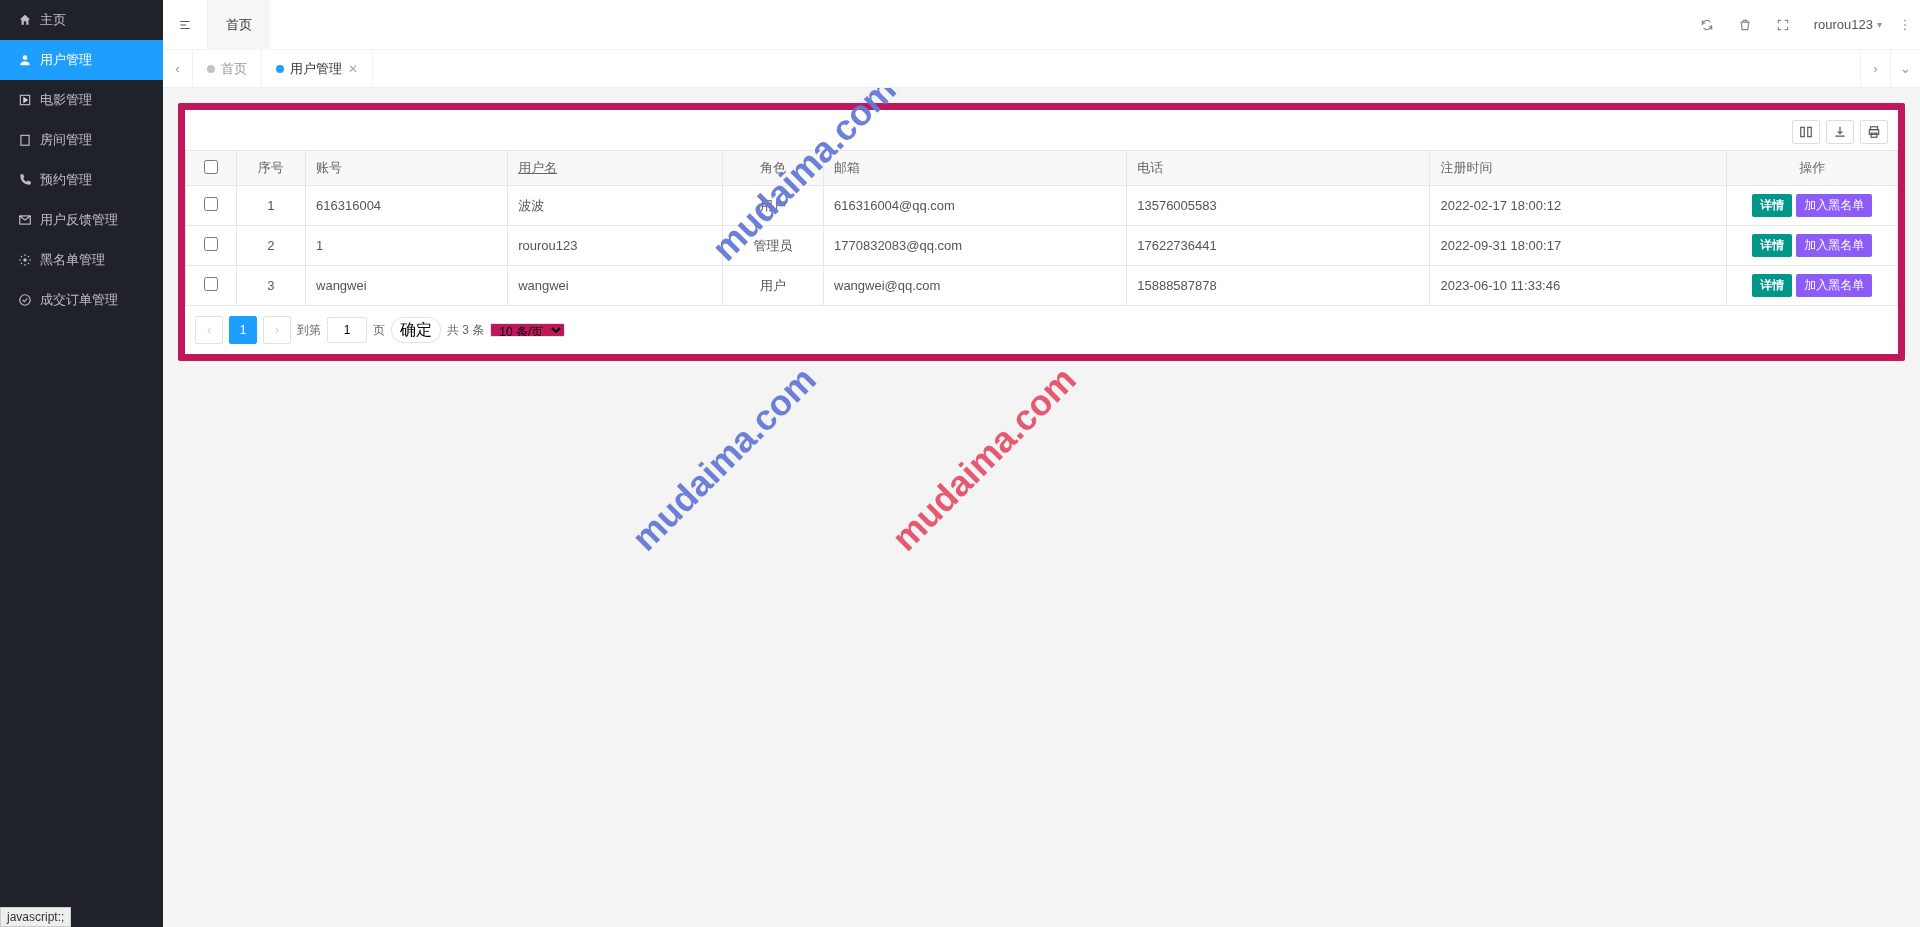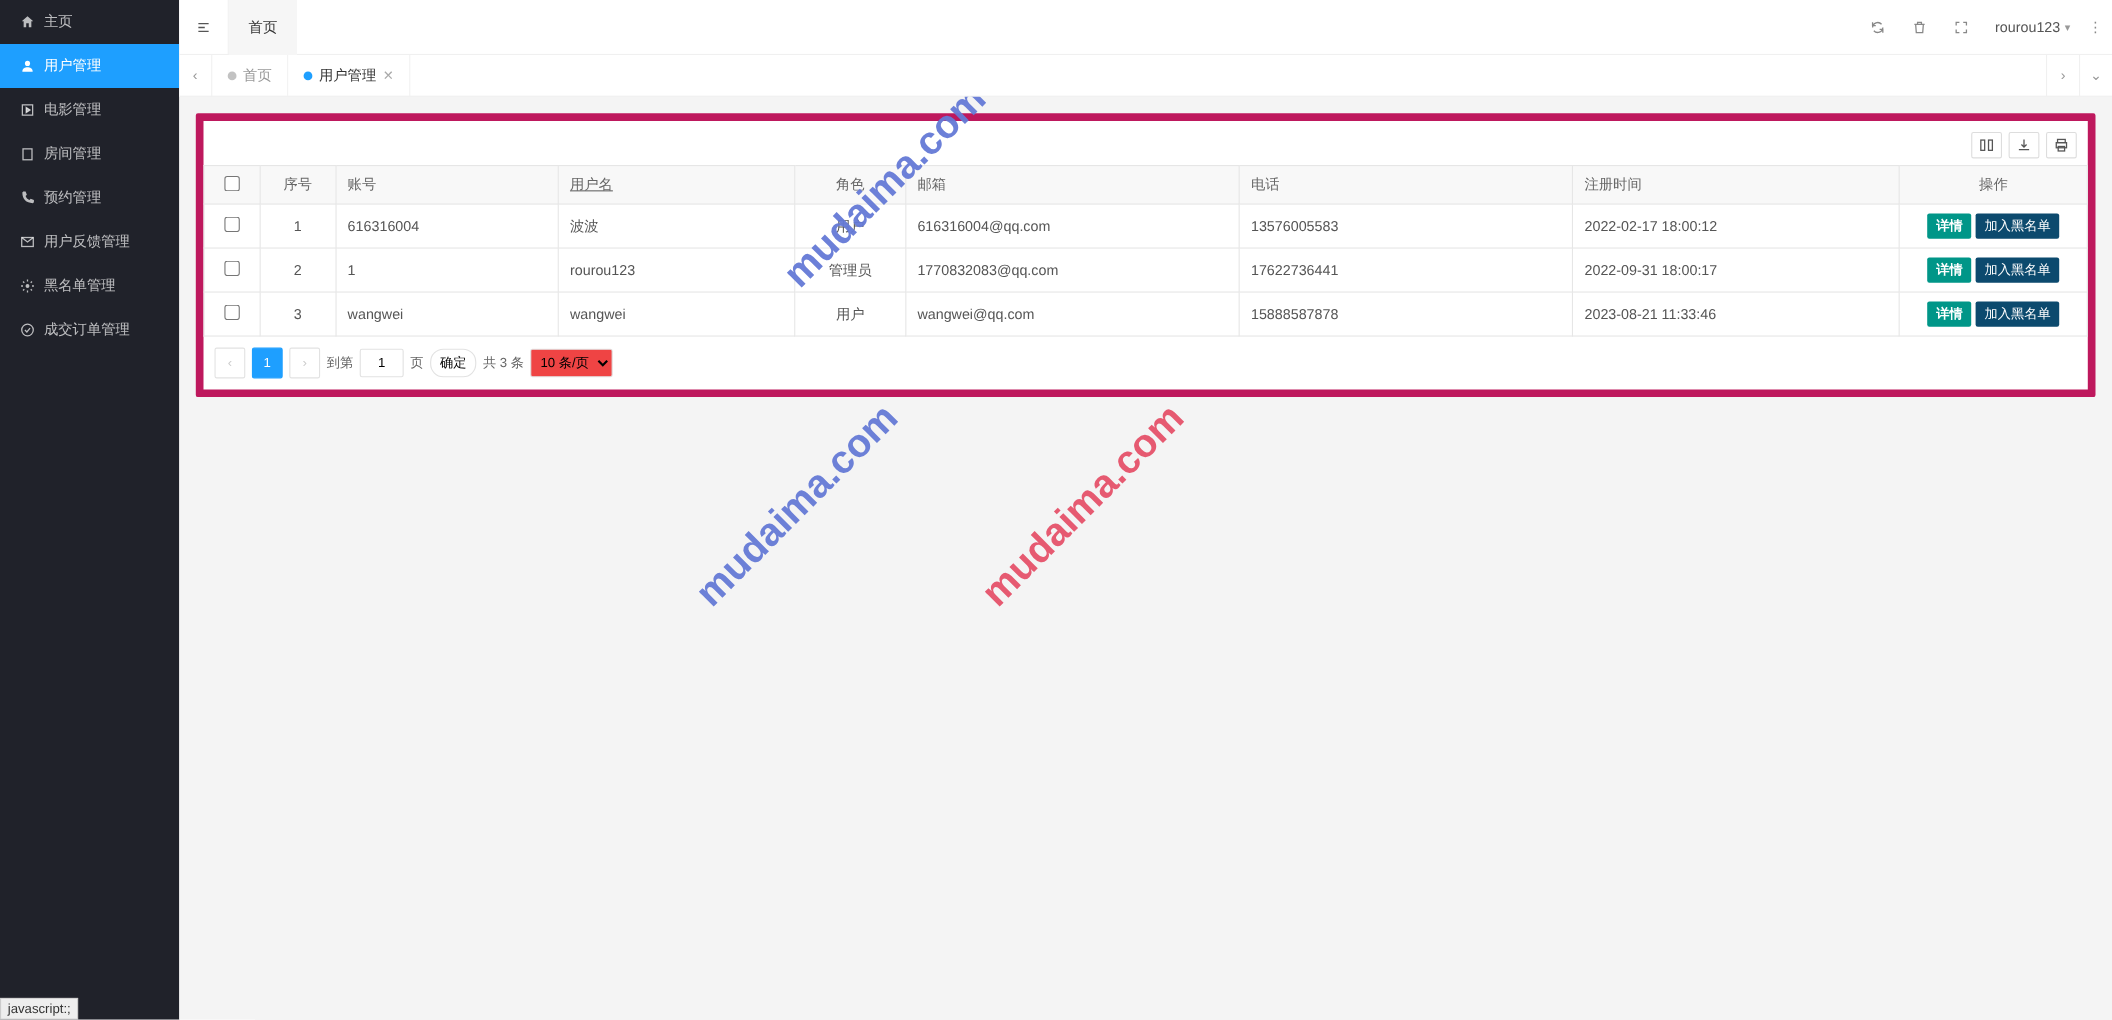--- a/index.html
+++ b/index.html
@@ -60,30 +60,30 @@
 .col-account { width:160px; }
 .col-username { width:170px;text-decoration:underline; }
 .col-role { width:80px; text-align:center; }
 .col-email { width:240px; }
 .col-phone { width:240px; }
 .col-regtime { width:235px; }
 .col-op { width:135px; text-align:center; }
 input[type=checkbox] { width:14px; height:14px; accent-color:#1e9fff; }
 .btn { display:inline-block; padding:3px 8px; border-radius:2px; color:#fff; font-size:12px; cursor:pointer; border:none; }
 .btn-green { background:#009688;font-weight:bold; }
-.btn-orange { background:#0c4a6e; margin-left:4px; }
+.btn-orange { background:#8b5cf6; margin-left:4px; }
 
 
 .pager { display:flex; align-items:center; padding:10px; gap:6px; font-size:12px; color:#666; }
 .pg-btn { min-width:28px; height:28px; border:1px solid #e2e2e2; border-radius:2px; display:flex; align-items:center; justify-content:center; cursor:pointer; background:#fff; color:#666; }
 .pg-btn.disabled { color:#ccc; cursor:not-allowed; }
 .pg-btn.active { background:#1e9fff; border-color:#1e9fff; color:#fff; }
 .pg-input { width:40px; height:26px; border:1px solid #e2e2e2; border-radius:2px; text-align:center; font-size:12px; }
-.pg-select { height:26px; border:1px solid #e2e2e2; border-radius:2px; font-size:12px; padding:0 4px; background:#ef4444; }
-.pg-confirm { height:26px; padding:0 8px; border:1px solid #e2e2e2; border-radius:12px; background:#fff; cursor:pointer; font-size:12px; }
+.pg-select { height:14px; border:1px solid #e2e2e2; border-radius:2px; font-size:12px; padding:0 4px; background:#be185d; }
+.pg-confirm { height:26px; padding:0 8px; border:1px solid #e2e2e2; border-radius:12px; background:#fff; cursor:pointer; font-size:16px; }
 
 
 .statusbar { position:fixed; left:0; bottom:0; background:#eee; border:1px solid #ccc; padding:2px 6px; font-size:12px; color:#333; }
 
 
 .watermark { position:absolute; font-size:36px; font-weight:bold; transform:rotate(-45deg); pointer-events:none; opacity:0.95; }
 .wm-blue { color:#657ad6; }
 .wm-red { color:#e6526a; }
 
 .icon-svg { width:14px; height:14px; }
@@ -288,21 +288,21 @@
                 <td class="col-op"><button class="btn btn-green">详情</button><button class="btn btn-orange">加入黑名单</button></td>
               </tr>
               <tr>
                 <td class="col-check"><input type="checkbox" style=""></td>
                 <td class="col-seq">3</td>
                 <td>wangwei</td>
                 <td>wangwei</td>
                 <td class="col-role">用户</td>
                 <td>wangwei@qq.com</td>
                 <td>15888587878</td>
-                <td>2023-08-21 11:33:46</td>
+                <td>2023-06-10 11:33:46</td>
                 <td class="col-op"><button class="btn btn-green">详情</button><button class="btn btn-orange">加入黑名单</button></td>
               </tr>
             </tbody>
         </table>
 
         <div class="pager">
           <div class="pg-btn disabled">
               <span>‹</span>
             </div>
           <div class="pg-btn active">

